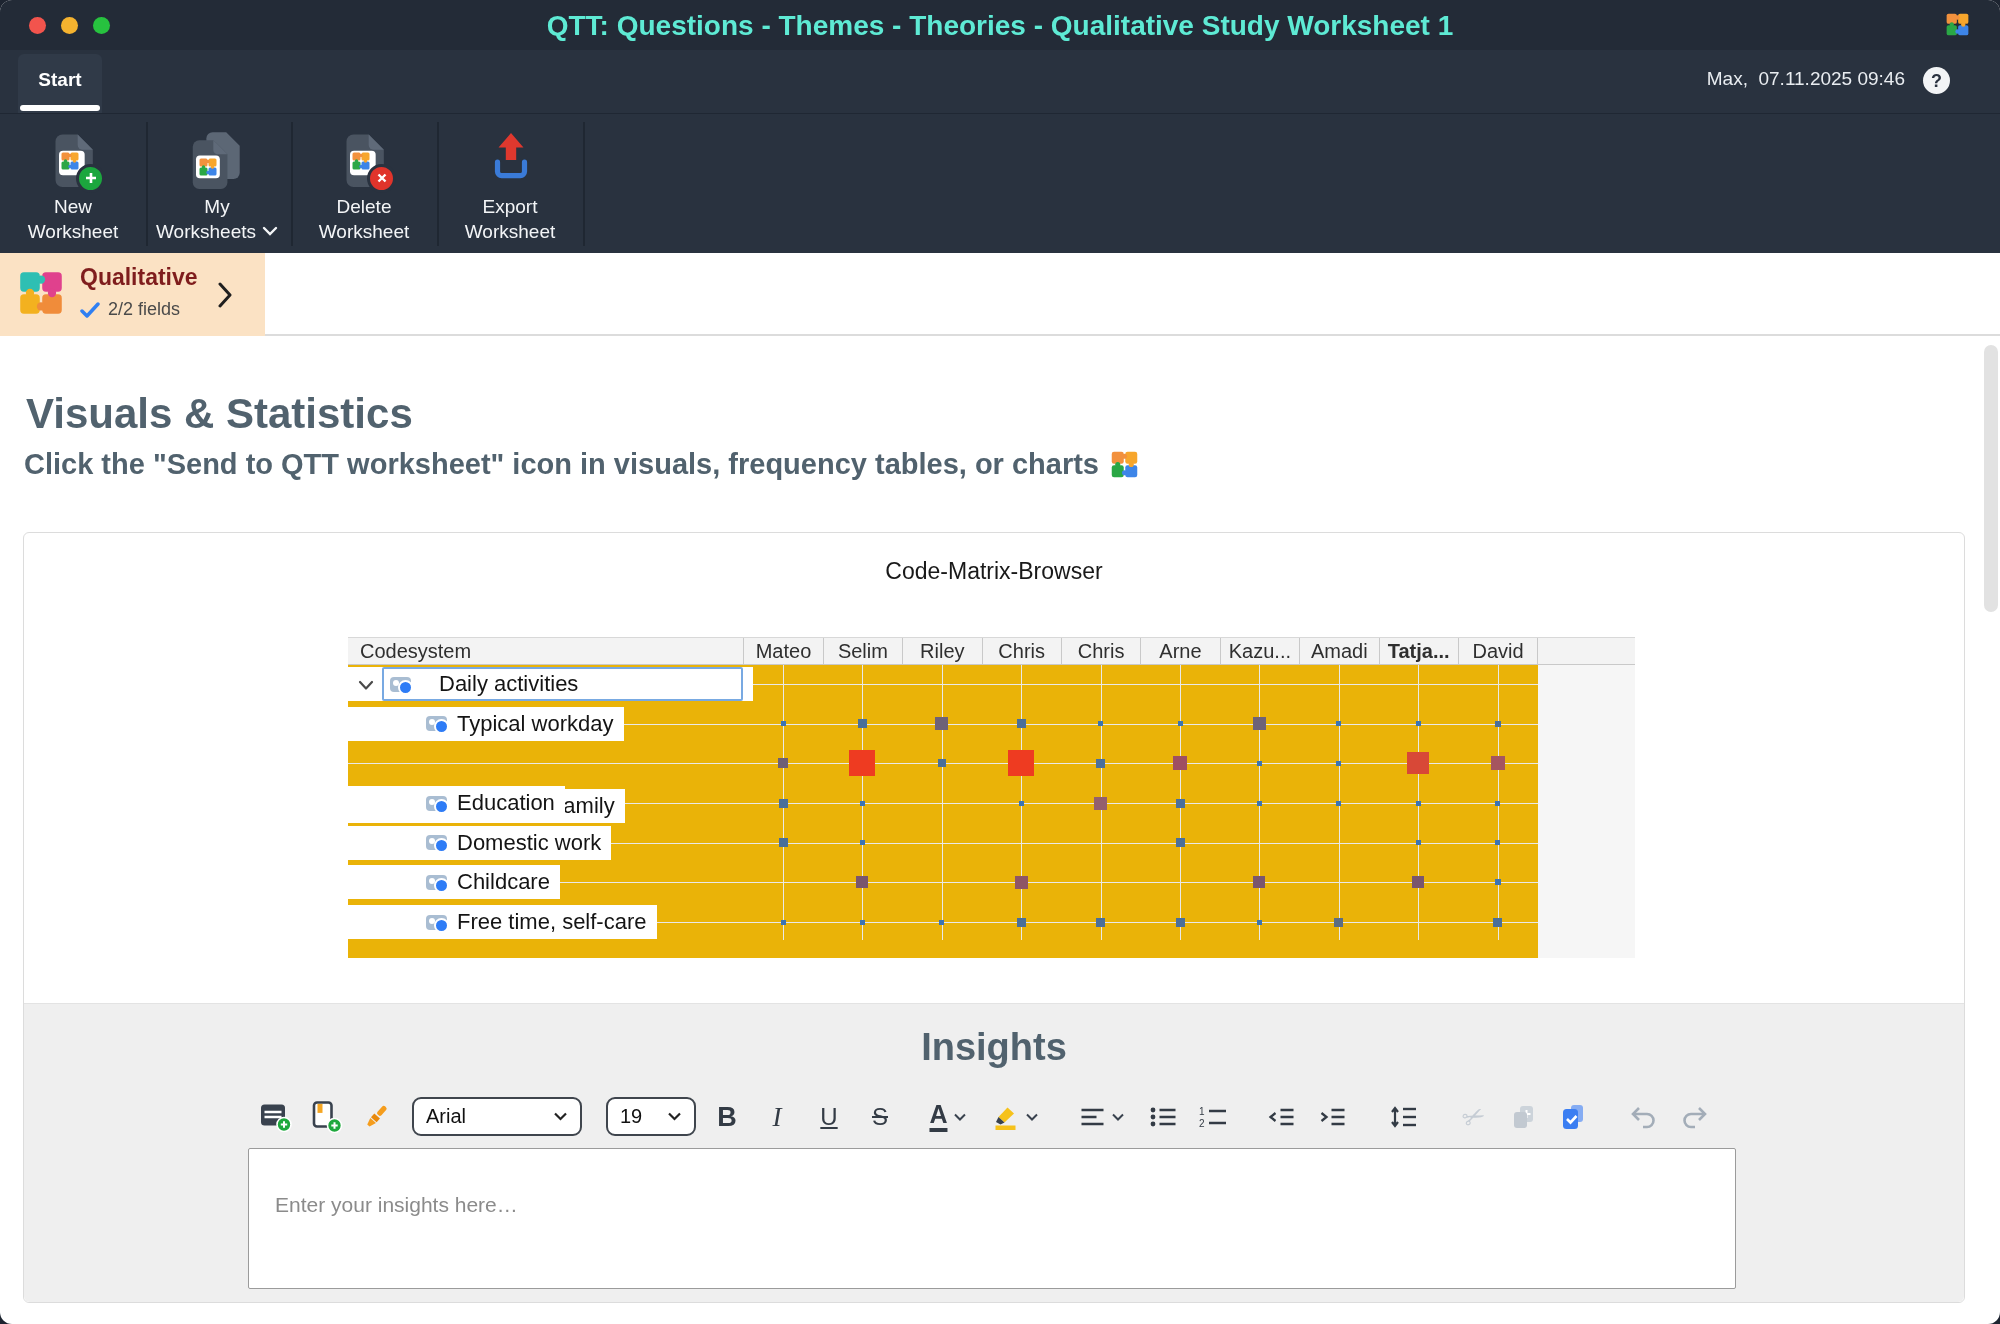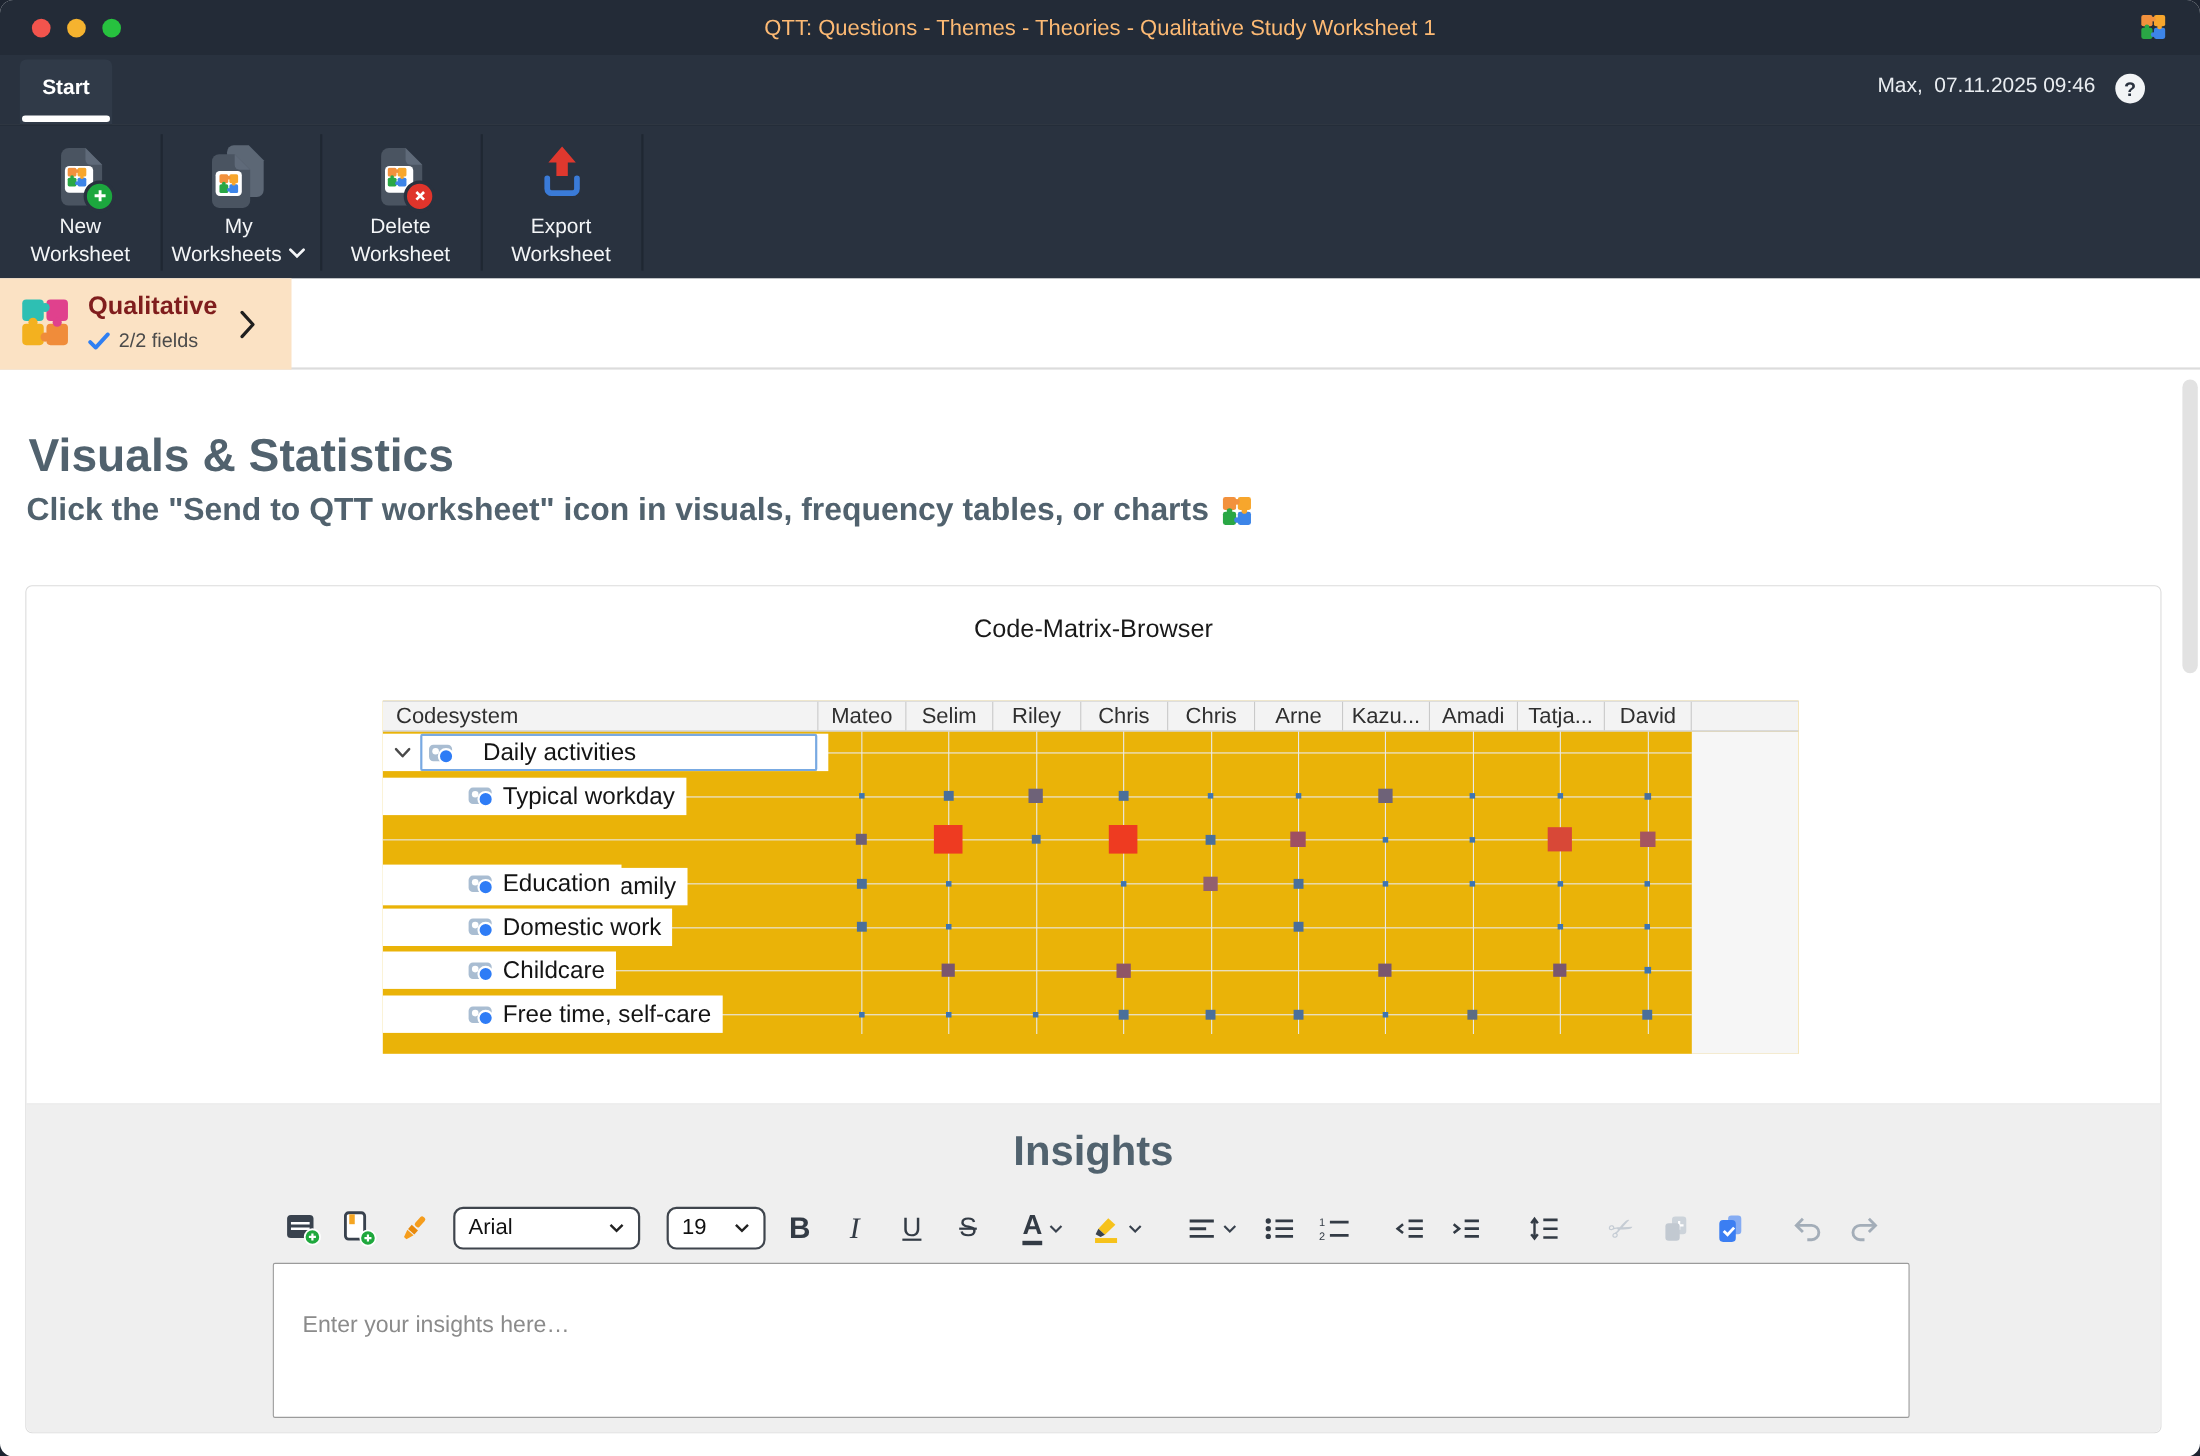--- a/index.html
+++ b/index.html
@@ -6,21 +6,21 @@
   .screen{position:relative;width:2000px;height:1324px;background:#ffffff;overflow:hidden;
           border-radius:12px;font-family:"Liberation Sans",sans-serif;}
 
   
   .titlebar{position:absolute;left:0;top:0;width:100%;height:50px;background:#232b37;}
   .tl{position:absolute;top:17px;width:17px;height:17px;border-radius:50%;}
   .tl-close{left:29px;background:#f2544d;}
   .tl-min{left:61px;background:#f5b32f;}
   .tl-zoom{left:93px;background:#27c23f;}
   .win-title{position:absolute;left:0;right:0;top:0;height:50px;line-height:52px;text-align:center;
-             font-size:20px;font-weight:400;color:#fdba74;}
+             font-size:28px;font-weight:700;color:#5eead4;}
   .title-puzzle{position:absolute;left:1946px;top:13px;width:23px;height:23px;}
 
   
   .ribbon{position:absolute;left:0;top:50px;width:100%;height:63px;background:#29323f;}
   .start-bg{position:absolute;left:18px;top:4px;width:84px;height:59px;background:#303a48;border-radius:6px 6px 0 0;}
   .start-label{position:absolute;left:18px;top:0;width:84px;height:56px;line-height:60px;text-align:center;
                font-size:19px;font-weight:700;color:#ffffff;}
   .start-underline{position:absolute;left:20px;top:55px;width:80px;height:6px;background:#fff;border-radius:3px;}
   .user-date{position:absolute;top:18px;right:95px;font-size:19px;color:#e9edf1;white-space:pre;}
   .help-btn{position:absolute;left:1923px;top:17px;width:27px;height:27px;border-radius:50%;background:#f2f4f6;
@@ -305,21 +305,21 @@
     <div class="cmb-head"></div>
     <div class="cmb-cs">Codesystem</div>
   <div class="cmb-hcell" style="left: 395.3px; width: 79.4px;">Mateo</div>
       <div class="cmb-hcell" style="left: 474.7px; width: 79.4px;">Selim</div>
       <div class="cmb-hcell" style="left: 554.1px; width: 79.4px;">Riley</div>
       <div class="cmb-hcell" style="left: 633.5px; width: 79.4px;">Chris</div>
       <div class="cmb-hcell" style="left: 712.9px; width: 79.4px;">Chris</div>
       <div class="cmb-hcell" style="left: 792.3px; width: 79.4px;">Arne</div>
       <div class="cmb-hcell" style="left: 871.7px; width: 79.4px;">Kazu...</div>
       <div class="cmb-hcell" style="left: 951.1px; width: 79.4px;">Amadi</div>
-      <div class="cmb-hcell" style="left: 1030.5px; width: 79.4px;">Tatja...</div>
+      <div class="cmb-hcell" style="left: 1030.5px; width: 79.4px; font-weight: bold;">Tatja...</div>
       <div class="cmb-hcell" style="left: 1109.9px; width: 79.4px;">David</div>
       <div class="cmb-hsep" style="left: 1189.3px;"></div>
       <div class="gl-v" style="left: 435px;"></div>
       <div class="gl-v" style="left: 514.4px;"></div>
       <div class="gl-v" style="left: 593.8px;"></div>
       <div class="gl-v" style="left: 673.2px;"></div>
       <div class="gl-v" style="left: 752.6px;"></div>
       <div class="gl-v" style="left: 832px;"></div>
       <div class="gl-v" style="left: 911.4px;"></div>
       <div class="gl-v" style="left: 990.8px;"></div>

